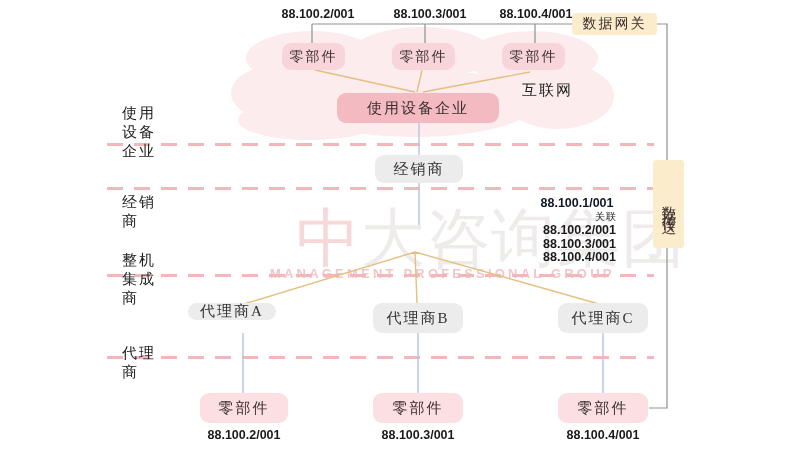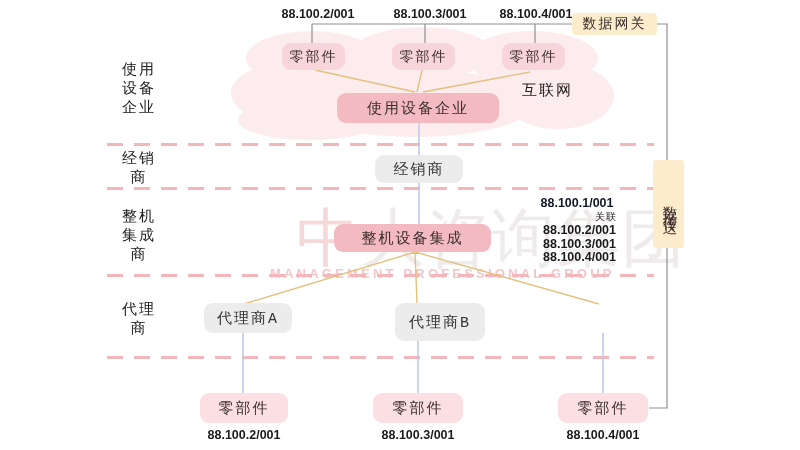--- a/index.html
+++ b/index.html
@@ -3,35 +3,35 @@
 <meta charset="utf-8">
 <style>
   html,body{margin:0;padding:0;background:#fff;}
   #stage{
     position:relative;width:800px;height:450px;background:#ffffff;overflow:hidden;
     font-family:"DejaVu Serif", serif;color:#222;
   }
   .box{
     position:absolute;display:flex;align-items:center;justify-content:center;
     border-radius:9px;font-size:15px;letter-spacing:2px;color:#3d2e2e;z-index:5;
-    font-family:Liberation Mono, monospace;
+    font-family:Liberation Serif, serif;
   }
   .pink-strong{background:#f3bac1;}
   .pink-top{background:#f8d5da;}
   .pink-bottom{background:#fbdfe2;}
   .gray-box{background:#ececec;color:#333;}
   .cream{background:#fbeccb;}
   .idtext{
     position:absolute;font-family:"Liberation Sans", sans-serif;font-weight:bold;
     font-size:12.5px;color:#1a1a1a;text-align:center;z-index:5;letter-spacing:0;
   }
   .red{color:#0f172a;}
   .side-label{
-    position:absolute;left:108px;width:62px;text-align:center;font-size:15px;
-    line-height:19px;letter-spacing:2px;color:#222;white-space:pre-line;z-index:5;
+    position:absolute;left:122px;width:62px;font-size:15px;
+    line-height:19px;letter-spacing:2px;color:#222;white-space:pre-line;z-index:5;margin-top:44px;
   }
   .dash{
     position:absolute;left:107px;width:547px;height:3px;z-index:3;
     background:repeating-linear-gradient(90deg,#f3b7bb 0 16px,transparent 16px 27px);
   }
   .plain{position:absolute;font-size:15px;letter-spacing:2px;color:#222;text-align:right;z-index:5;}
   .wm{position:absolute;z-index:2;line-height:1;user-select:none;}
   #wm-mp{left:126px;top:192px;font-size:100px;font-weight:bold;color:#eeeeee;
          letter-spacing:-6px;font-family:"DejaVu Sans", sans-serif;}
   #wm-cn{left:296px;top:206px;font-size:64px;letter-spacing:1px;opacity:.55;display:flex;}
@@ -108,34 +108,34 @@
   <div class="box pink-top" style="left:392px;top:43px;width:63px;height:27px;font-size:14px">零部件</div>
   <div class="box pink-top" style="left:502px;top:43px;width:63px;height:27px;font-size:14px">零部件</div>
 
   <div class="plain" style="left:511px;top:81px;width:62px">互联网</div>
 
   <div class="box gray-box" style="left:375px;top:155px;width:88px;height:28px">经销商</div>
 
   <div class="box pink-strong" style="left:337px;top:93px;width:162px;height:30px">使用设备企业</div>
 
 
-  <div class="box pink-strong" style="left:334px;top:224px;width:157px;height:28px">整机设备集成</div>
 
   <div class="idtext red" style="left:537px;top:196px;width:80px">88.100.1/001</div>
   <div class="plain" style="left:537px;top:210px;width:80px;font-size:10px;letter-spacing:1px">关联</div>
   <div class="assoc-ids">
     <div>88.100.2/001</div>
     <div>88.100.3/001</div>
     <div>88.100.4/001</div>
   </div>
 
   <div class="box cream vert" style="left:653px;top:160px;width:31px;height:88px;border-radius:3px">数据传送</div>
 
-  <div class="box gray-box" style="left:204px;top:303px;width:88px;height:30px">代理商A</div>
-  <div class="box gray-box" style="left:395px;top:303px;width:90px;height:38px">代理商B</div>
+  <div class="box gray-box" style="left:188px;top:303px;width:88px;height:17px">代理商A</div>
+  <div class="box gray-box" style="left:373px;top:303px;width:90px;height:30px">代理商B</div>
+  <div class="box gray-box" style="left:558px;top:303px;width:90px;height:30px">代理商C</div>
 
   <div class="box pink-bottom" style="left:200px;top:393px;width:88px;height:30px">零部件</div>
   <div class="box pink-bottom" style="left:373px;top:393px;width:90px;height:30px">零部件</div>
   <div class="box pink-bottom" style="left:558px;top:393px;width:90px;height:30px">零部件</div>
 
   <div class="idtext" style="left:199px;top:428px;width:90px">88.100.2/001</div>
   <div class="idtext" style="left:373px;top:428px;width:90px">88.100.3/001</div>
   <div class="idtext" style="left:558px;top:428px;width:90px">88.100.4/001</div>
 
 </div>

